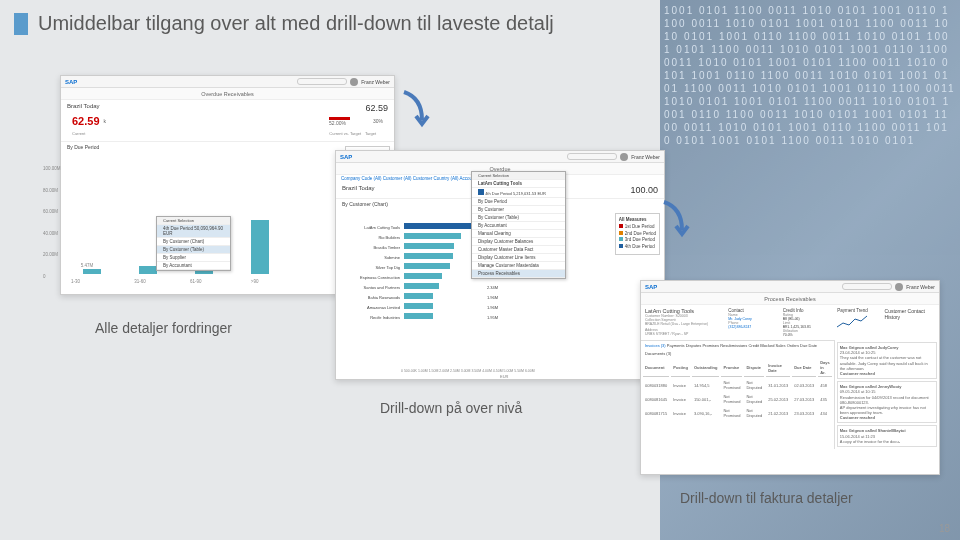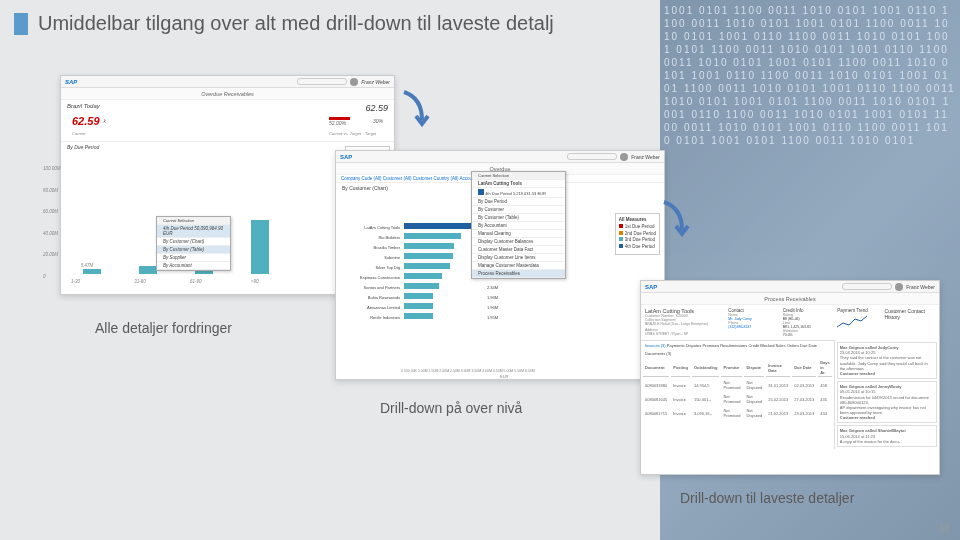--- a/index.html
+++ b/index.html
@@ -2,21 +2,21 @@
 <html><head>
 <meta charset="utf-8">
 <style>
 * { margin:0; padding:0; box-sizing:border-box; font-family:Arial,sans-serif; }
 body { width:960px; height:540px; background:#e6e8ea; position:relative; overflow:hidden; }
 .bg-digits { position:absolute; right:0; top:0; width:300px; height:540px; background:linear-gradient(135deg,#4a6a8a 0%,#6a8aaa 50%,#4a6a8a 100%); opacity:0.65; font-size:10px; color:#cde; line-height:1.3; padding:4px; overflow:hidden; letter-spacing:2px; word-break:break-all;}
 .title-bar { position:absolute; top:12px; left:14px; display:flex; align-items:center; gap:10px; }
 .title-block { width:14px; height:22px; background:#5a9bcc; }
 .title-text { font-size:20px; color:#5a5a5a; font-weight:300; }
 .app { position:absolute; background:#fff; border:1px solid #ccc; box-shadow:0 2px 6px rgba(0,0,0,.15); font-size:5px; color:#444; }
-.app1 { left:60px; top:75px; width:335px; height:220px;font-style:italic; }
+.app1 { left:60px; top:75px; width:335px; height:220px; }
 .app2 { left:335px; top:150px; width:330px; height:230px; }
 .app3 { left:640px; top:280px; width:300px; height:195px; }
 .hdr { height:12px; background:#f6f6f6; border-bottom:1px solid #ddd; display:flex; align-items:center; padding:0 4px; justify-content:space-between;}
 .sap { font-weight:bold; color:#0a6ed1; font-size:6px;}
 .u { display:flex; gap:3px; align-items:center;}
 .u-av{width:8px;height:8px;background:#999;border-radius:50%;}
 .srch{width:50px;height:7px;border:1px solid #ccc;border-radius:3px;}
 .subhdr{height:12px;background:#fafafa;border-bottom:1px solid #eee;display:flex;align-items:center;justify-content:center;font-size:5.5px;color:#666;}
 .row{display:flex;align-items:center;padding:2px 5px;gap:4px;}
 .big-red{color:#c00;font-size:11px;font-weight:bold;}
@@ -125,20 +125,24 @@
   <div class="hdr">
     <span class="sap">SAP</span>
     <div class="u">
         <div class="srch"></div>
         <div class="u-av"></div>
         <span>Franz Weber</span>
       </div>
   </div>
   <div class="subhdr">Overdue</div>
   <div style="padding:1px 5px;font-size:4.5px;color:#0a6ed1;">Company Code (All)   Customer (All)   Customer Country (All)   Accounting Cl</div>
+  <div style="padding:3px 6px;display:flex;justify-content:space-between;">
+    <span style="font-size:6px;">Brazil Today</span>
+    <span class="kpi-big">100.00</span>
+  </div>
   <div style="border-top:1px solid #eee;padding:2px 6px;font-size:5px;">By Customer (Chart)</div>
   <div style="position:absolute;left:6px;top:72px;right:70px;bottom:18px;">
     <div style="position:relative;height:100%;">
       <div class="hbar" style="top:0;left:62px;width:78px;background:#2060a0;"></div>
       <div class="hbar" style="top:10px;left:62px;width:57px;"></div>
       <div class="hbar" style="top:20px;left:62px;width:50px;"></div>
       <div class="hbar" style="top:30px;left:62px;width:49px;"></div>
       <div class="hbar" style="top:40px;left:62px;width:46px;"></div>
       <div class="hbar" style="top:50px;left:62px;width:38px;"></div>
       <div class="hbar" style="top:60px;left:62px;width:35px;"></div>
@@ -321,14 +325,14 @@
 </div>
 <div class="arrow" style="left:660px;top:200px;">
   <svg viewBox="0 0 30 40">
       <path d="M4 2 Q 22 8 22 30" stroke="#4a7aba" stroke-width="4" fill="none"></path>
       <path d="M16 26 L22 34 L28 26" stroke="#4a7aba" stroke-width="4" fill="none"></path>
     </svg>
 </div>
 
 <div class="caption" style="left:95px;top:320px;">Alle detaljer fordringer</div>
 <div class="caption" style="left:380px;top:400px;">Drill-down på over nivå</div>
-<div class="caption" style="left:680px;top:490px;">Drill-down til laveste detaljer</div>
+<div class="caption" style="left:680px;top:490px;">Drill-down til faktura detaljer</div>
 <div class="pagenum">18</div>
 
 </body></html>

